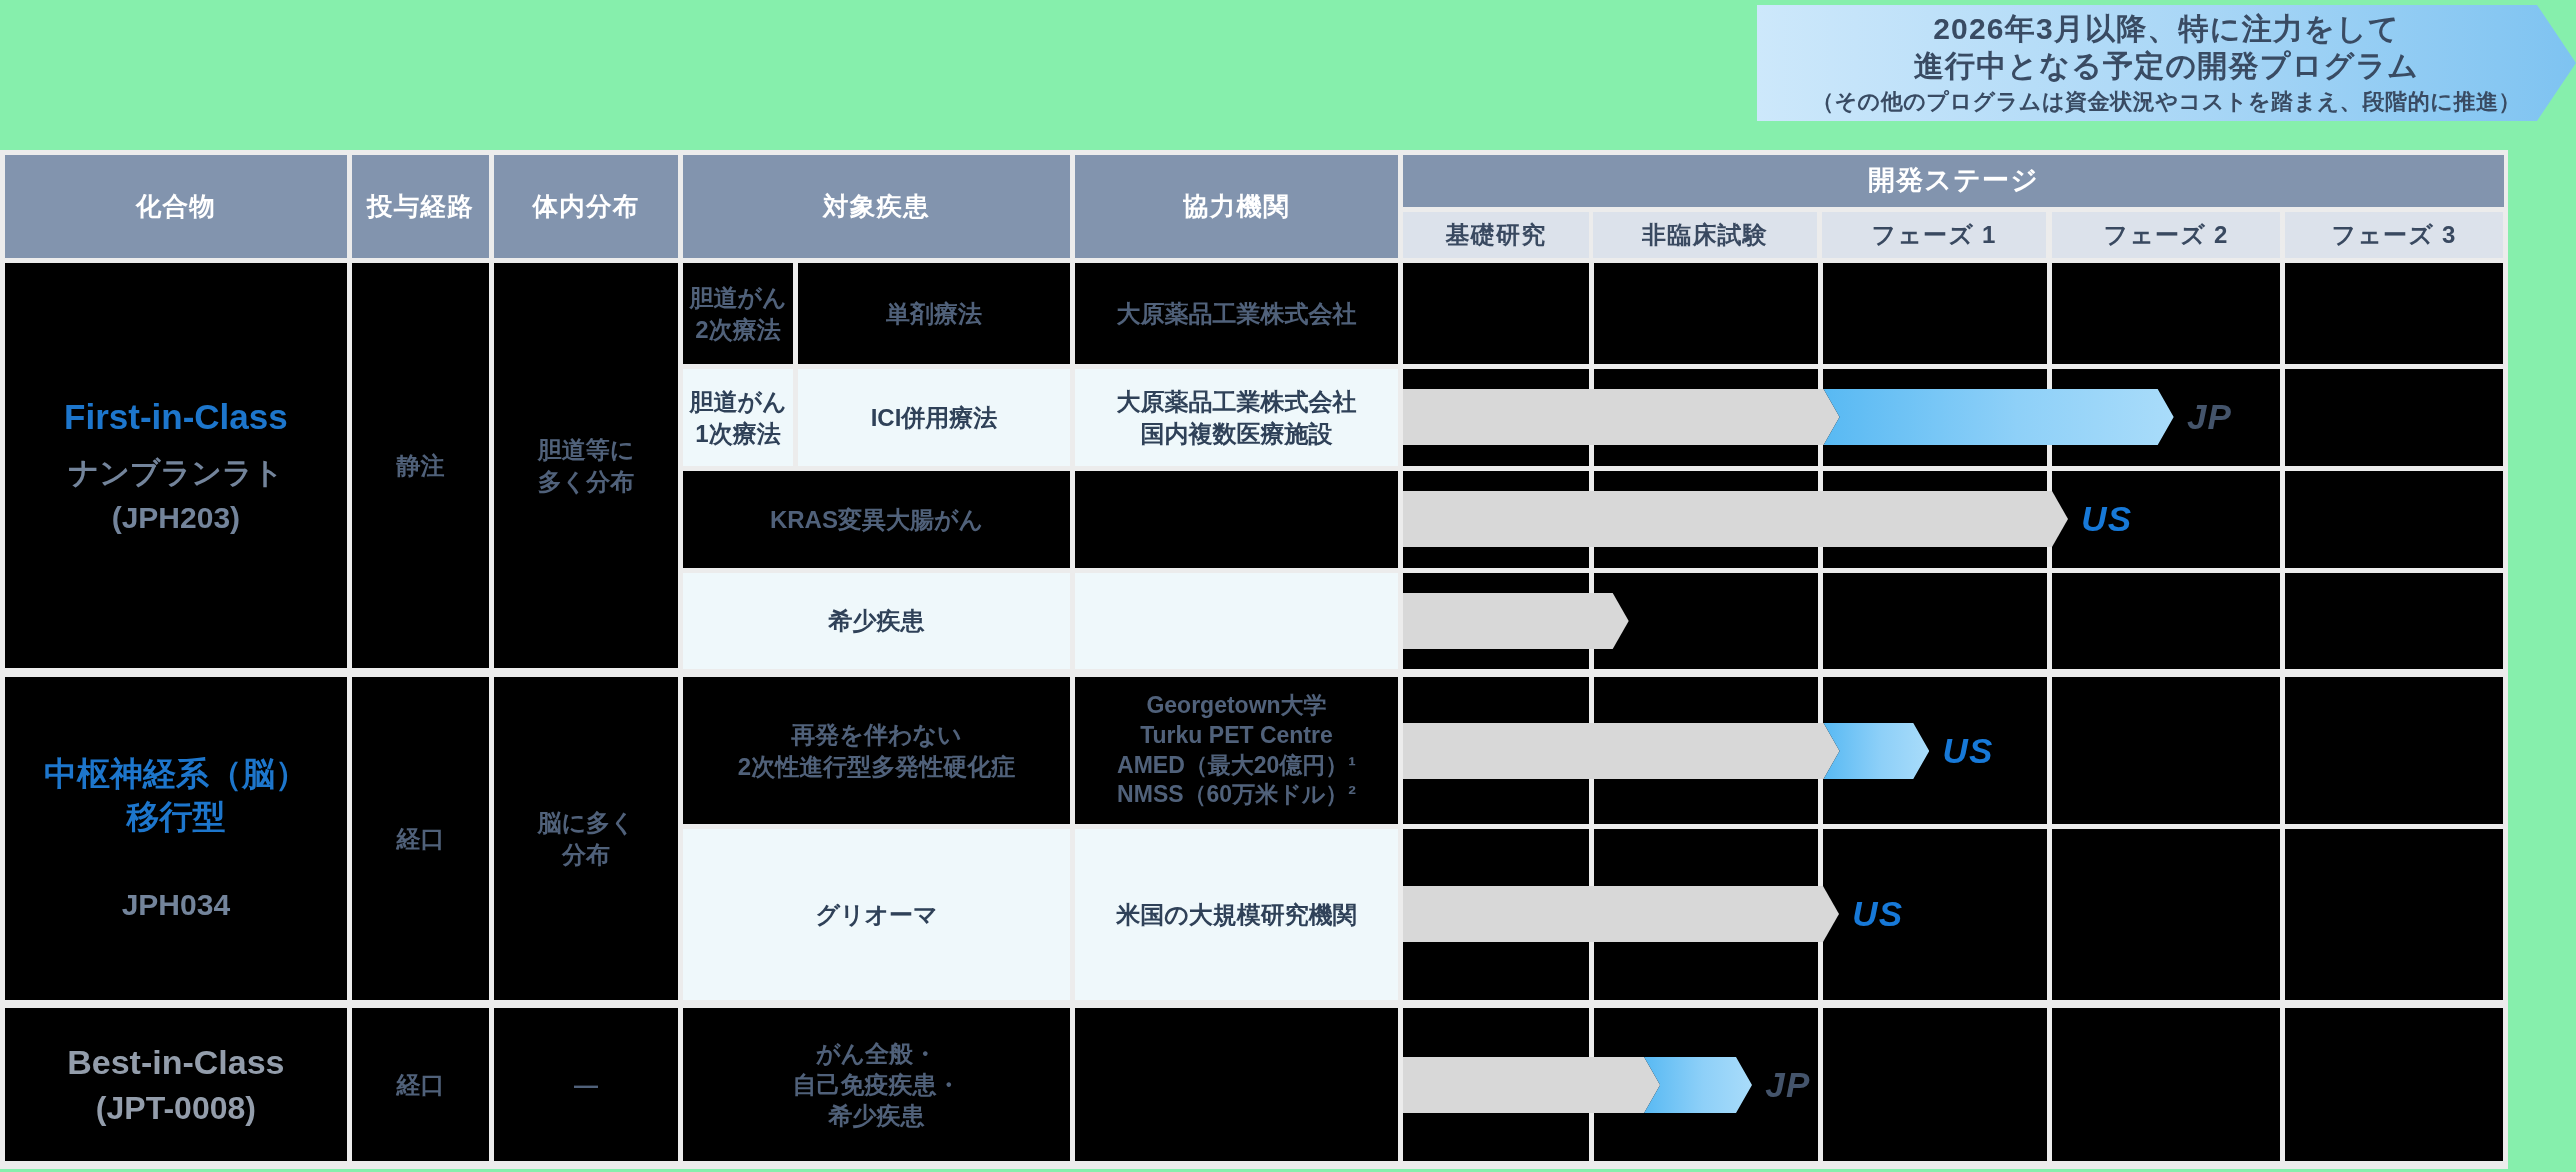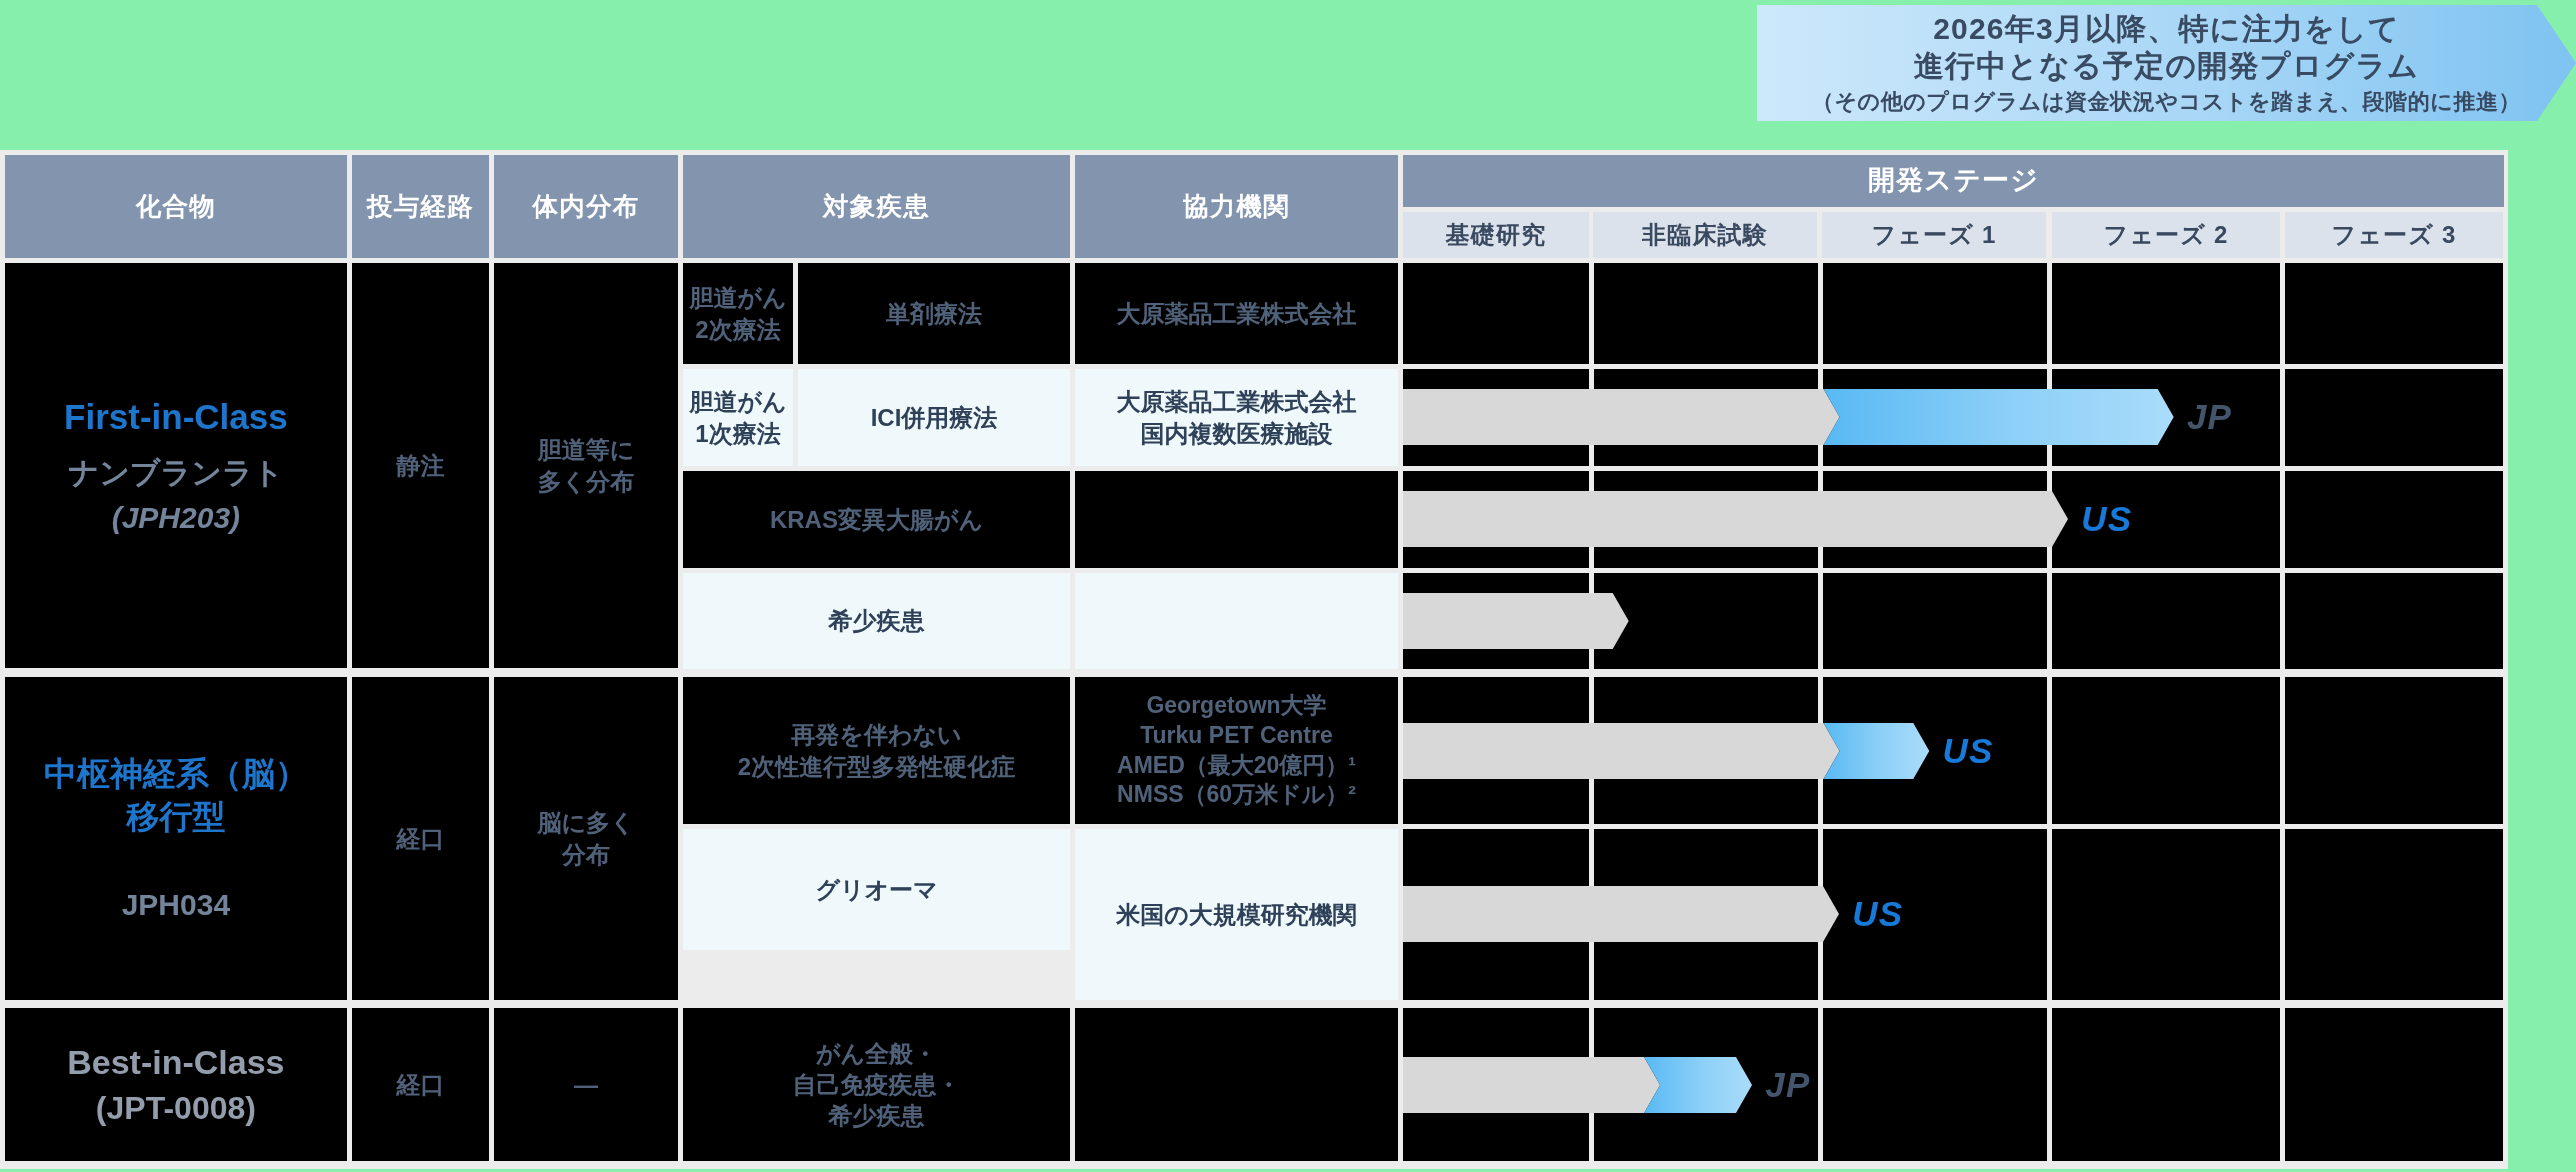--- a/index.html
+++ b/index.html
@@ -23,21 +23,21 @@
   .hcell{background:#8294ae;color:#ffffff;font-size:25.5px;letter-spacing:1.2px;}
   .shcell{background:#dce2eb;color:#394960;font-size:24px;letter-spacing:1.2px;}
   .dark{background:#000000;color:#50617a;}
   .light{background:#eff8fb;color:#2f4158;}
   .fs40{font-size:24px;}
   .fs38{font-size:23px;}
   .col{flex-direction:column;}
 
   .g1l1{font-size:35px;color:#1d76cc;}
   .g1l2{font-size:30px;color:#73849b;margin-top:13.3px;}
-  .g1l3{font-size:30px;color:#73849b;margin-top:6px;font-style:italic;}
+  .g1l3{font-size:30px;color:#73849b;margin-top:6px;}
   .g2l1{font-size:33px;color:#1d76cc;white-space:pre-line;}
   .g2l2{font-size:30px;color:#73849b;margin-top:46px;}
   .g3l1{font-size:34px;color:#939dab;}
   .g3l2{font-size:32px;color:#939dab;margin-top:4px;}
 
   
   .stage-row{position:absolute;left:1403px;width:1101px;display:grid;
              grid-template-columns:186px 224px 224px 228px 218px;gap:4.9px;}
   .stage-row i{background:#000;display:block;}
 
@@ -112,21 +112,21 @@
   <div class="cell dark fs40" style="left:494px;top:677px;width:184px;height:323px">脳に多く
 分布</div>
 
   <div class="cell dark fs40" style="left:683px;top:677px;width:387px;height:147px">再発を伴わない
 2次性進行型多発性硬化症</div>
   <div class="cell dark fs38" style="left:1075px;top:677px;width:323px;height:147px">Georgetown大学
 Turku PET Centre
 AMED（最大20億円）¹
 NMSS（60万米ドル）²</div>
 
-  <div class="cell light fs40" style="left:683px;top:829px;width:387px;height:121px">グリオーマ</div>
+  <div class="cell light fs40" style="left:683px;top:829px;width:387px;height:171px">グリオーマ</div>
   <div class="cell light fs40" style="left:1075px;top:829px;width:323px;height:171px">米国の大規模研究機関</div>
 
   <div class="cell dark col" style="left:4.9px;top:1008px;width:342px;height:153px">
     <span class="g3l1">Best-in-Class</span>
     <span class="g3l2">(JPT-0008)</span>
   </div>
   <div class="cell dark fs40" style="left:352px;top:1008px;width:137px;height:153px">経口</div>
   <div class="cell dark fs40" style="left:494px;top:1008px;width:184px;height:153px">―</div>
 
   <div class="cell dark fs40" style="left:683px;top:1008px;width:387px;height:153px">がん全般・

